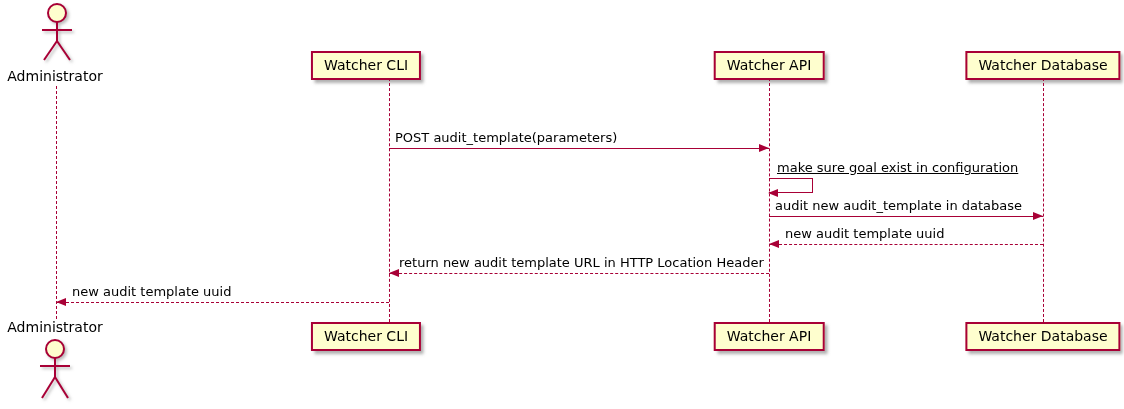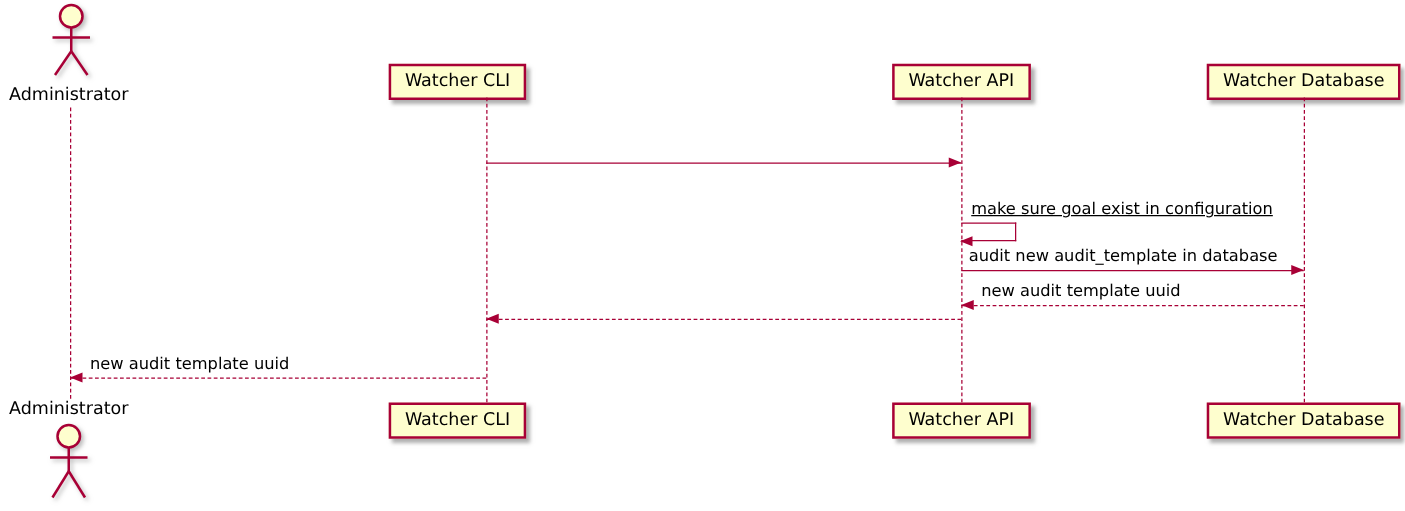--- a/index.html
+++ b/index.html
@@ -78,20 +78,21 @@
   <div id="p-api-top" class="participant">Watcher API</div>
   <div id="p-db-top" class="participant">Watcher Database</div>
 
   <div id="life-admin" class="lifeline"></div>
   <div id="life-cli" class="lifeline"></div>
   <div id="life-api" class="lifeline"></div>
   <div id="life-db" class="lifeline"></div>
 
 
   <div id="msg2" class="msg right solid">
+    <div class="lbl">POST audit_template(parameters)</div>
     <div class="line">
         <span class="arr"></span>
       </div>
   </div>
 
   <div id="msg3" class="msg self">
     <div class="lbl">make sure goal exist in configuration</div>
     <div class="loop">
         <span class="arr"></span>
       </div>
@@ -105,20 +106,21 @@
   </div>
 
   <div id="msg5" class="msg left dashed">
     <div class="lbl">new audit template uuid</div>
     <div class="line">
         <span class="arr"></span>
       </div>
   </div>
 
   <div id="msg6" class="msg left dashed">
+    <div class="lbl">return new audit template URL in HTTP Location Header</div>
     <div class="line">
         <span class="arr"></span>
       </div>
   </div>
 
   <div id="msg7" class="msg left dashed">
     <div class="lbl">new audit template uuid</div>
     <div class="line">
         <span class="arr"></span>
       </div>

